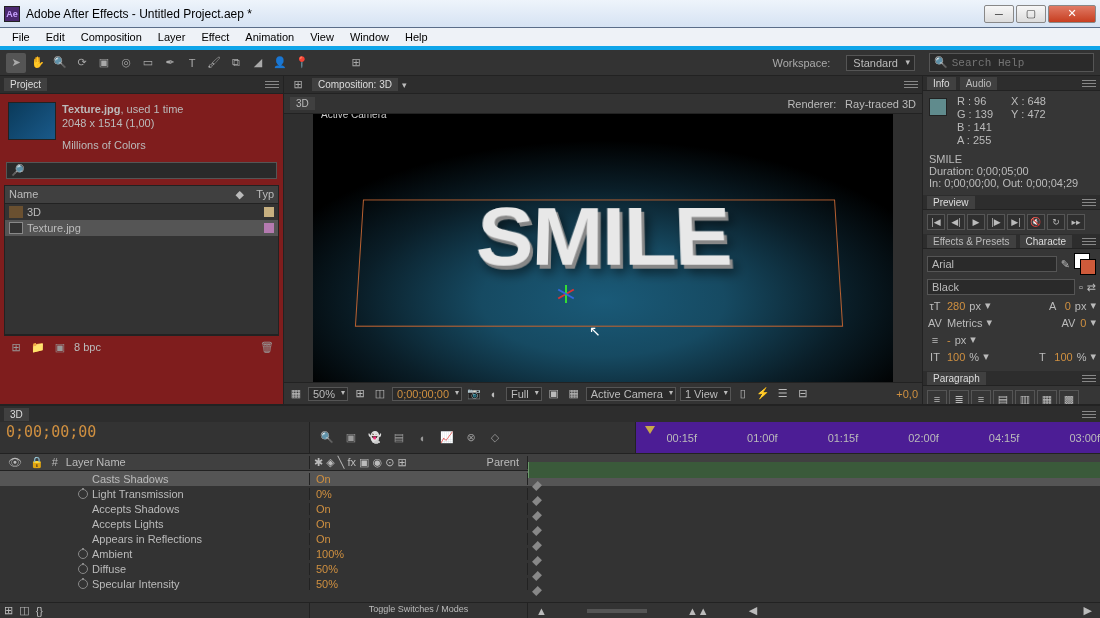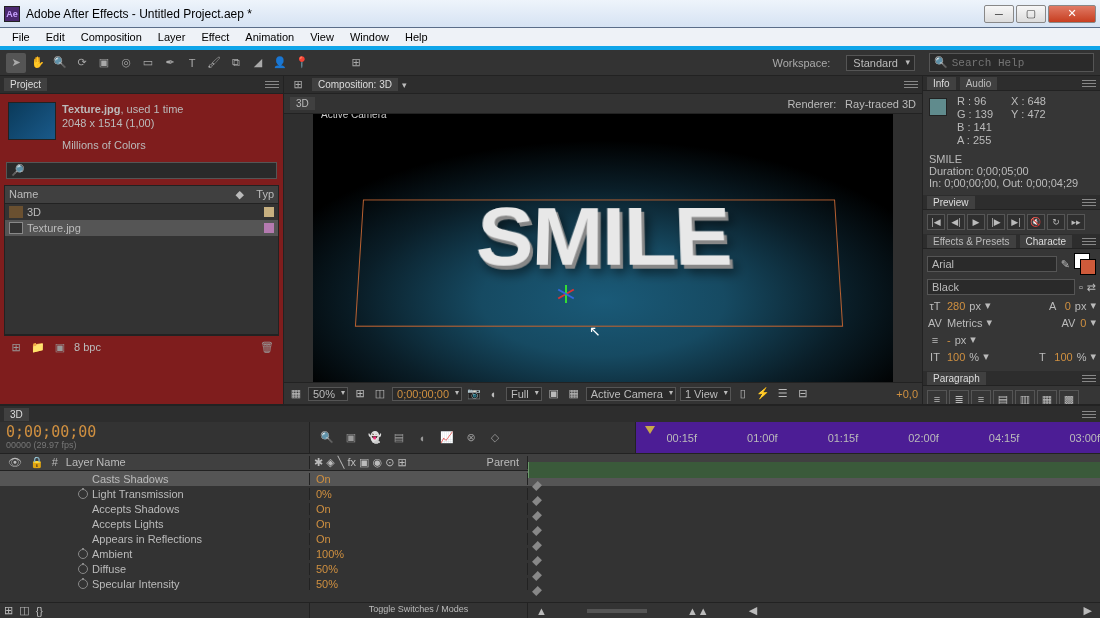--- a/index.html
+++ b/index.html
@@ -423,21 +423,20 @@
     <div class="ptab active">3D</div>
     <div class="panel-menu-btn" style="margin-left:auto">
         <span></span>
         <span></span>
         <span></span>
       </div>
   </div>
   <div class="tl-top">
     <div class="tl-tc">
       <div class="tc">0;00;00;00</div>
-      <div class="fps">00000 (29.97 fps)</div>
     </div>
     <div class="tl-tools" style="width:218px">
       <div class="tlbtn">🔍</div>
       <div class="tlbtn">▣</div>
       <div class="tlbtn">👻</div>
       <div class="tlbtn">▤</div>
       <div class="tlbtn">◐</div>
       <div class="tlbtn">📈</div>
       <div class="tlbtn">⊗</div>
       <div class="tlbtn">◇</div>

